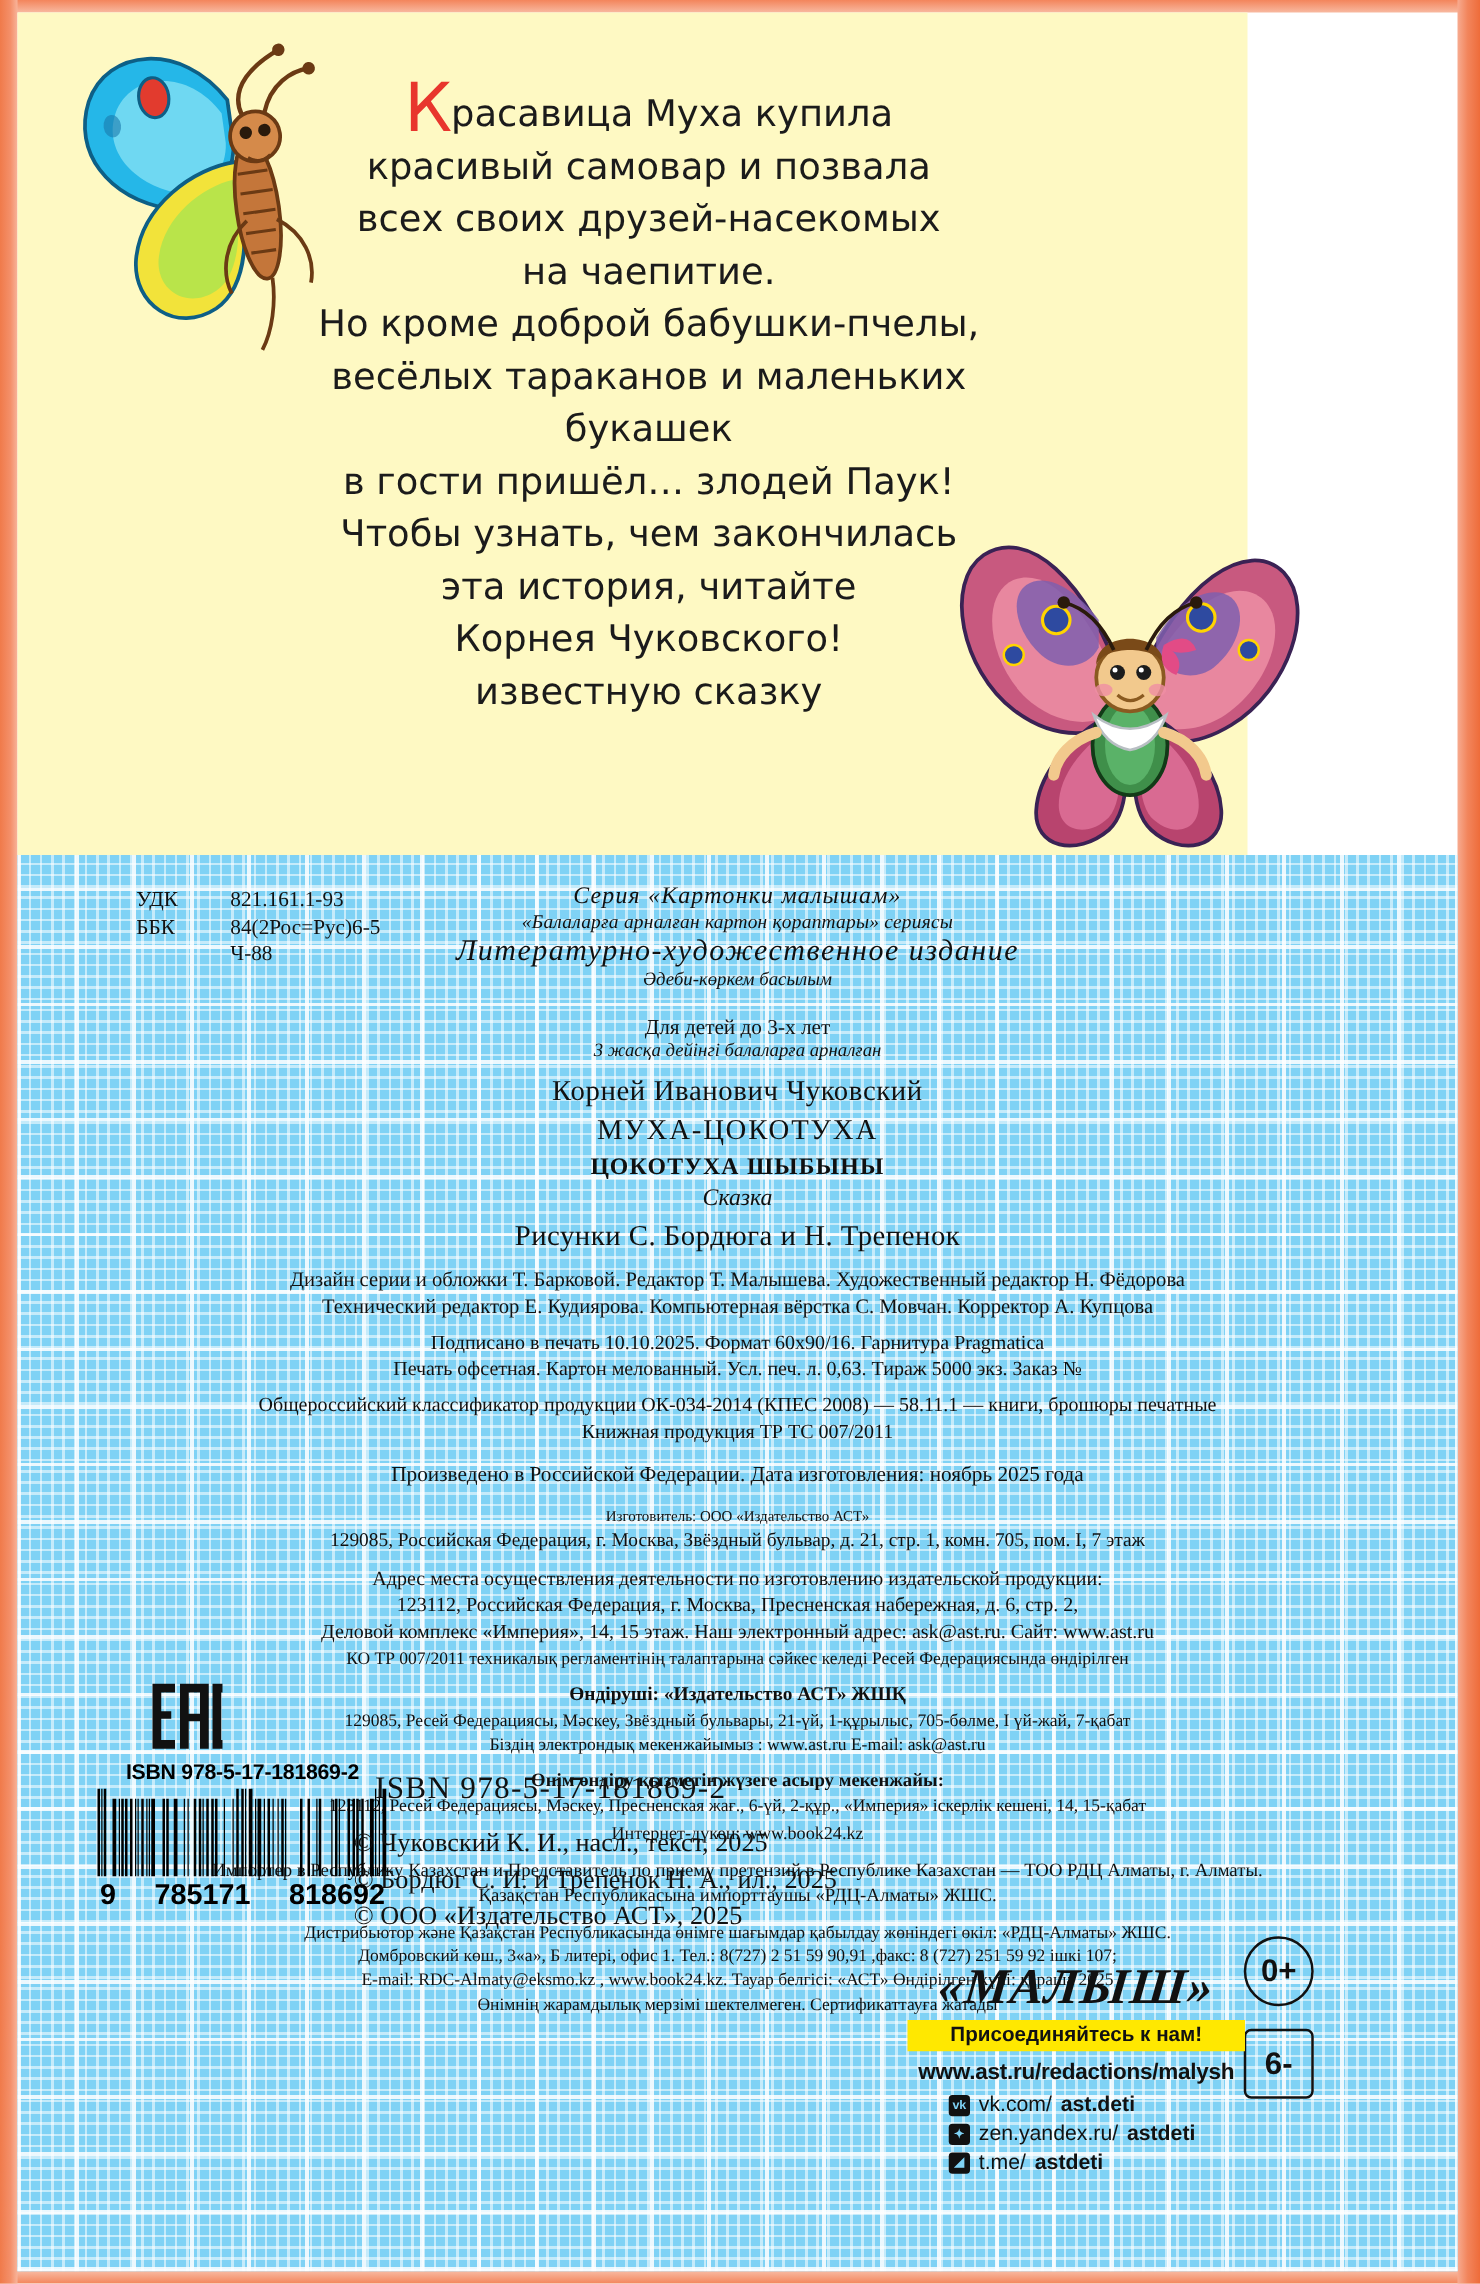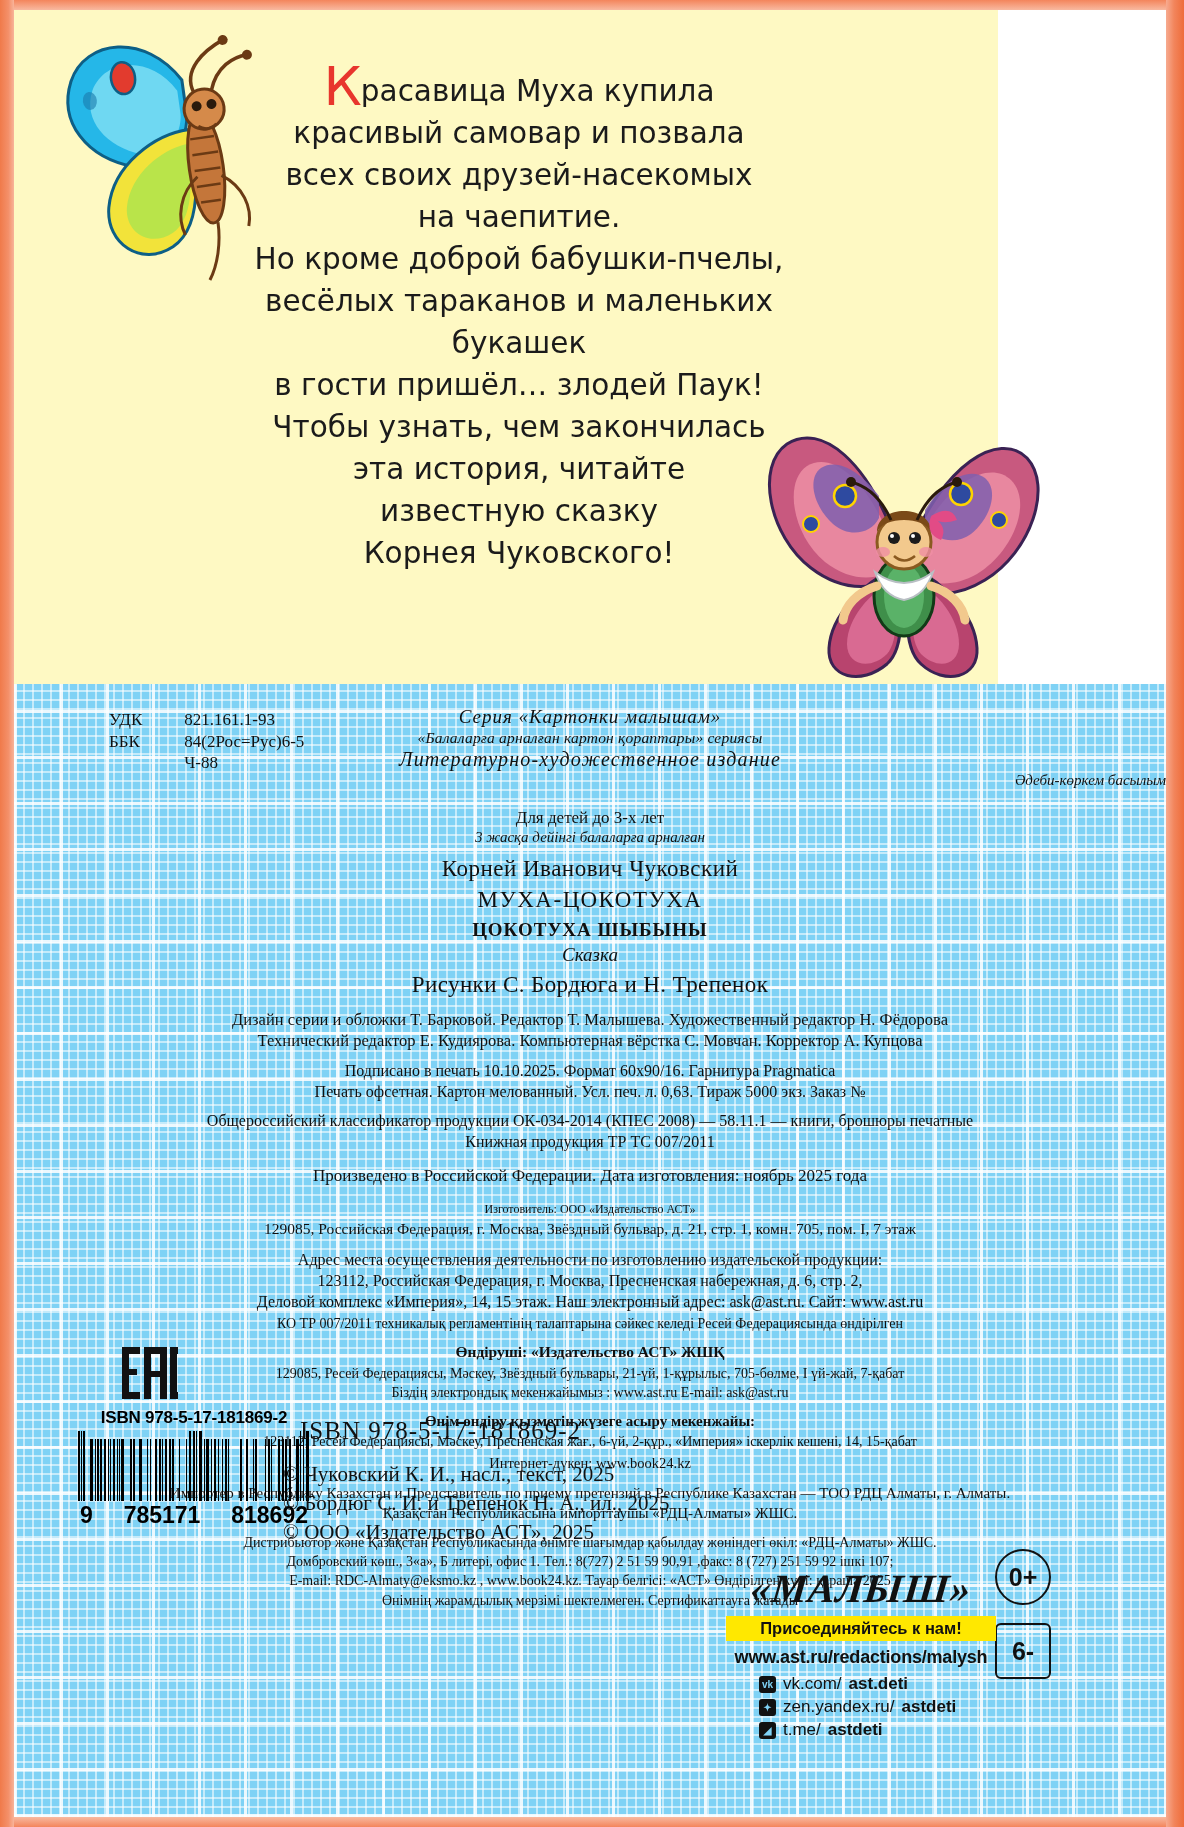--- a/index.html
+++ b/index.html
@@ -51,22 +51,22 @@
   .codes{position:absolute;left:95px;top:25px;font-size:17px;line-height:1.27;color:#111;}
   .codes table{border-collapse:collapse;}
   .codes td{padding:0 0 0 0;vertical-align:top;white-space:nowrap;}
   .codes td.lab{padding-right:42px;}
 
   
   .center-col{position:absolute;left:0;top:0;width:1152px;text-align:center;color:#101010;}
 
   .l-series{font-style:italic;font-size:19px;letter-spacing:1px;margin-top:22px;}
   .l-series-kz{font-style:italic;font-size:15.5px;letter-spacing:.2px;margin-top:1px;}
-  .l-litart{font-style:italic;font-size:20px;letter-spacing:1.2px;margin-top:1px;}
-  .l-litart-kz{font-style:italic;font-size:15px;margin-top:1px;text-align:right;}
+  .l-litart{font-style:italic;font-size:24px;letter-spacing:1.2px;margin-top:1px;}
+  .l-litart-kz{font-style:italic;font-size:15px;margin-top:1px;}
   .l-age{font-size:17px;margin-top:19px;}
   .l-age-kz{font-style:italic;font-size:15px;margin-top:1px;}
   .l-author{font-size:23px;margin-top:10px;letter-spacing:.5px;}
   .l-title{font-size:23px;margin-top:5px;letter-spacing:1.5px;}
   .l-title-kz{font-size:19px;font-weight:bold;margin-top:6px;letter-spacing:1px;}
   .l-genre{font-style:italic;font-size:19px;margin-top:3px;}
   .l-artists{font-size:23px;margin-top:6px;letter-spacing:.4px;}
 
   .l-shutter{font-size:15.5px;margin-top:13px;}
   .l-credit{font-size:16.5px;margin-top:11px;line-height:1.3;}
@@ -193,22 +193,22 @@
     <div class="blurb">
       <p><span class="drop">К</span><span>расавица Муха купила</span></p>
       <p>красивый самовар и позвала</p>
       <p>всех своих друзей-насекомых</p>
       <p>на чаепитие.</p>
       <p>Но кроме доброй бабушки-пчелы,</p>
       <p>весёлых тараканов и маленьких букашек</p>
       <p>в гости пришёл… злодей Паук!</p>
       <p>Чтобы узнать, чем закончилась</p>
       <p>эта история, читайте</p>
+      <p>Корнея Чуковского!</p>
       <p>известную сказку</p>
-      <p>Корнея Чуковского!</p>
     </div>
 
     <svg class="bfly" style="left:735px;top:390px;" width="300" height="300" viewBox="0 0 300 300">
       <g>
 
         <path d="M150 150 C120 60 72 22 38 44 C6 66 20 136 62 168 C96 194 132 190 150 172 Z" fill="#c8597f" stroke="#3a2254" stroke-width="3"></path>
         <path d="M146 152 C122 82 84 50 58 66 C34 82 44 136 76 162 C104 184 134 180 146 166 Z" fill="#e8879f"></path>
         <path d="M130 96 C110 70 88 58 72 68 C58 78 64 106 84 124 C100 138 122 134 130 118 Z" fill="#7f5fae" opacity=".85"></path>
         <circle cx="96" cy="96" r="11" fill="#2e4aa0" stroke="#ffd400" stroke-width="2.5"></circle>
         <circle cx="62" cy="124" r="8" fill="#2e4aa0" stroke="#ffd400" stroke-width="2"></circle>

